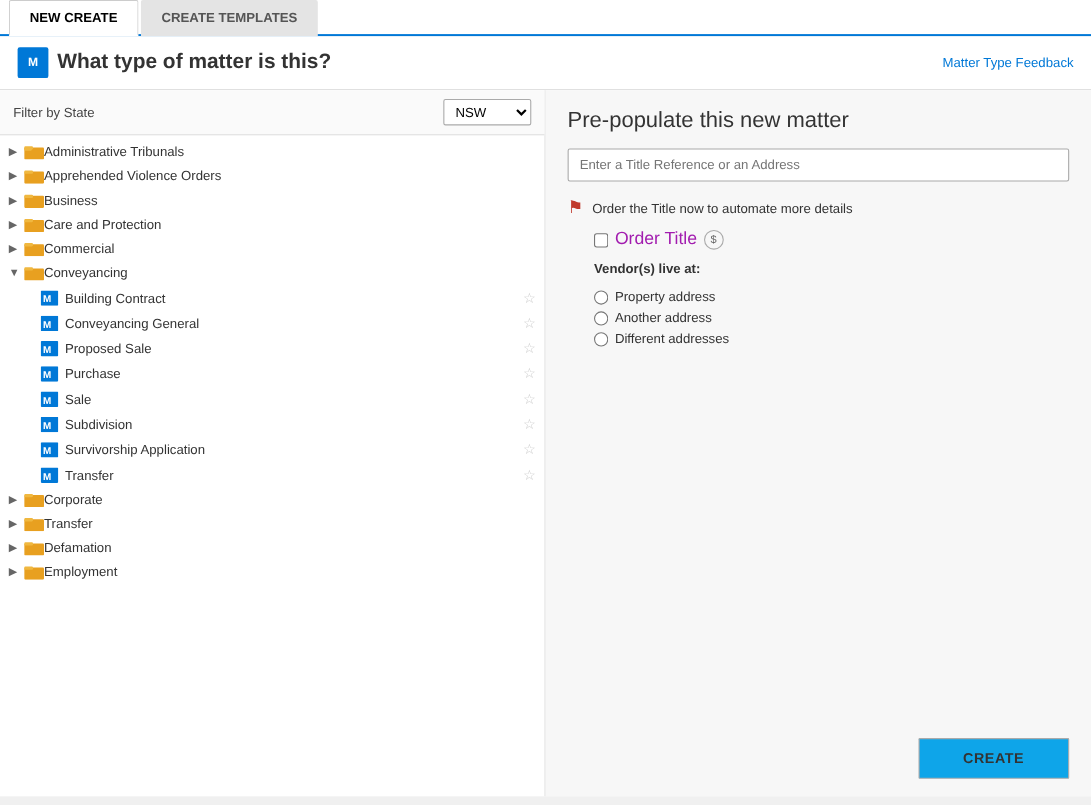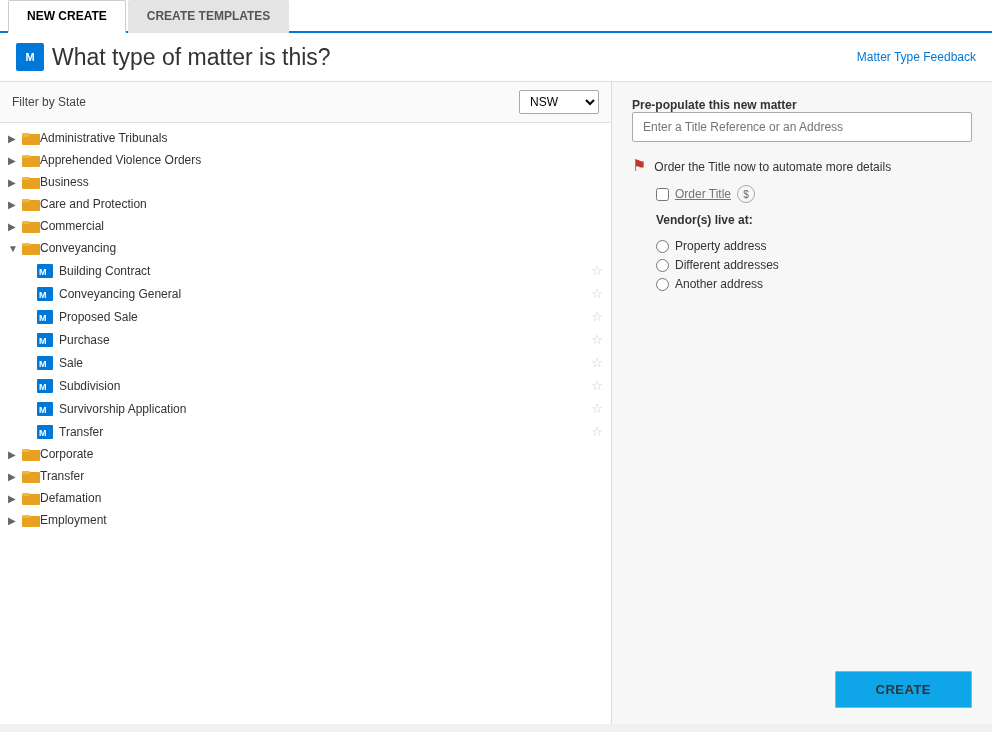--- a/index.html
+++ b/index.html
@@ -51,41 +51,41 @@
       background: #0078d7;
       color: #fff;
       font-size: 11px;
       font-weight: bold;
       display: flex;
       align-items: center;
       justify-content: center;
       border-radius: 2px;
     }
     .header-title {
-      font-size: 23px;
-      font-weight: 400;
+      font-size: 19px;
+      font-weight: 700;
       color: #333;
     }
     .feedback-link {
       color: #0078d7;
       font-size: 12px;
       cursor: pointer;
       text-decoration: none;
     }
 
     
     .main-layout {
       display: flex;
       height: calc(732px - 90px);
       background: #fff;
     }
 
     
     .left-panel {
-      width: 612px;
+      width: 496px;
       border-right: 1px solid #ddd;
       display: flex;
       flex-direction: column;
       background: #fff;
     }
     .filter-row {
       display: flex;
       align-items: center;
       justify-content: space-between;
       padding: 8px 12px;
@@ -143,23 +143,24 @@
 
     
     .right-panel {
       flex: 1;
       padding: 16px 20px;
       background: #f7f7f7;
       display: flex;
       flex-direction: column;
     }
     .panel-title {
-      font-size: 12px;
-      font-weight: 700;
+      font-size: 20px;
+      font-weight: 400;
       color: #333;
+      margin-bottom: 14px;
     }
     .search-input {
       width: 100%;
       padding: 7px 10px;
       border: 1px solid #aaa;
       border-radius: 2px;
       font-size: 12px;
       color: #b91c1c;
       background: #fff;
       margin-bottom: 16px;
@@ -187,21 +188,21 @@
       font-weight: 500;
     }
     .checkbox-row {
       display: flex;
       align-items: center;
       gap: 6px;
       padding-left: 24px;
       margin-bottom: 4px;
     }
     .checkbox { cursor: pointer; }
-    .checkbox-label { font-size: 12px; color: #737373; text-decoration: underline; }
+    .checkbox-label { font-size: 16px; color: #a21caf; }
     .dollar-badge {
       display: inline-flex;
       align-items: center;
       justify-content: center;
       width: 18px;
       height: 18px;
       border: 1px solid #aaa;
       border-radius: 50%;
       font-size: 10px;
       color: #666;
@@ -490,25 +491,25 @@
 
       <div class="vendors-label">Vendor(s) live at:</div>
 
       <div class="radio-group">
         <div class="radio-row">
           <input type="radio" name="vendor-address" style="">
           <span class="radio-label">Property address</span>
         </div>
         <div class="radio-row">
           <input type="radio" name="vendor-address" style="">
-          <span class="radio-label">Different addresses</span>
+          <span class="radio-label">Another address</span>
         </div>
         <div class="radio-row">
           <input type="radio" name="vendor-address" style="">
-          <span class="radio-label">Another address</span>
+          <span class="radio-label">Different addresses</span>
         </div>
       </div>
     </div>
 
     <div class="bottom-bar">
       <button class="create-btn">CREATE</button>
     </div>
 
   </div>
 </div>

